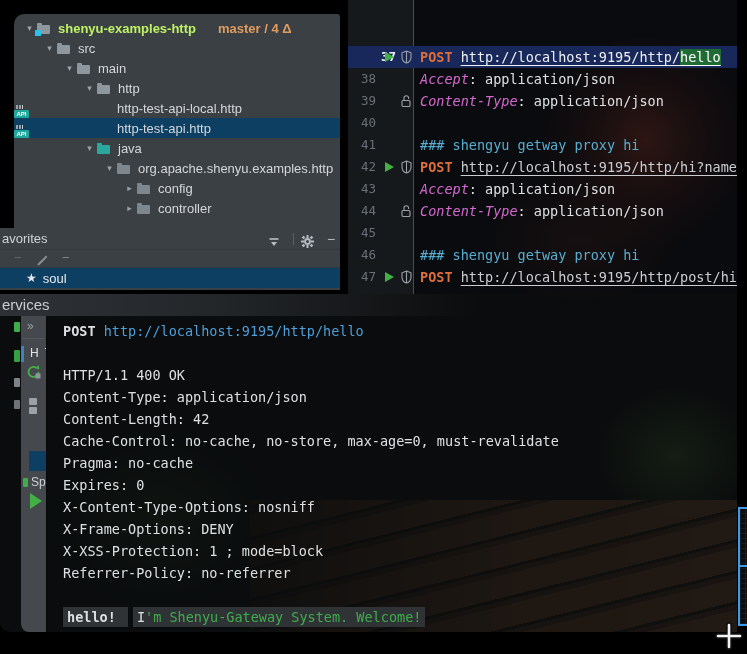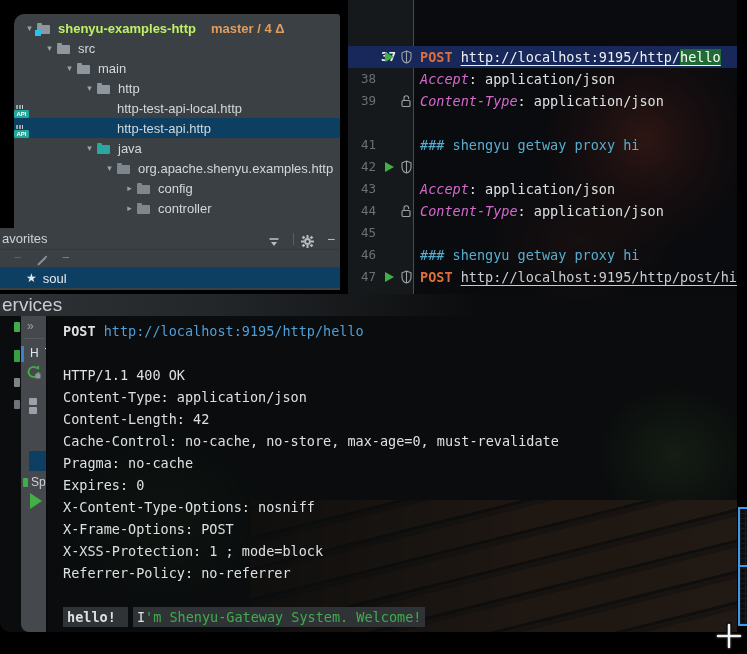--- a/index.html
+++ b/index.html
@@ -36,21 +36,21 @@
   .fold::before{content:"";position:absolute;top:-2px;left:0;width:5px;height:2px;background:inherit;border-radius:1px 1px 0 0;}
   .fold.teal{background:#2aa89f;}
   .fold.dim{background:#7f878e;}
   .fold.root::after{content:"";position:absolute;left:-2px;bottom:-2px;width:6px;height:6px;background:#27c3e8;}
   .api{position:absolute;left:0;bottom:0;width:15px;height:13px;}
   .api .apibars{position:absolute;top:0;left:2px;width:7px;height:4px;
     background:linear-gradient(90deg,#9aa1a7 0 2px,transparent 2px 3px,#9aa1a7 3px 5px,transparent 5px 6px,#c7ccd0 6px);}
   .api .apitag{position:absolute;left:0;bottom:0;width:15px;height:8px;background:#1fa99c;color:#fff;
     font-size:6px;font-weight:bold;line-height:8px;text-align:center;border-radius:1px;}
   .tlabel.b{font-weight:bold;color:#bef264;}
-  .badge{color:#e09b5f;margin-left:15px;font-weight:600;}
+  .badge{color:#e09b5f;margin-left:22px;font-weight:600;}
 
   
   .favorites{position:absolute;left:0;top:228px;width:340px;height:62px;background:#3b4045;}
   .fav-head{position:relative;height:22px;border-bottom:1px solid #34383c;color:#ced2d6;font-size:13px;line-height:22px;}
   .fav-title{position:absolute;left:2px;top:0;}
   .hico{position:absolute;top:4px;color:#b6bcc2;}
   .hdivider{position:absolute;left:293px;top:5px;width:1px;height:12px;background:#5a5f64;}
   .fav-toolbar{position:relative;height:18px;border-bottom:1px solid #34383c;}
   .tbico{position:absolute;top:3px;}
   .fav-item{position:relative;height:20px;background:#0d3f63;display:flex;align-items:center;color:#e8ebee;font-size:13px;}
@@ -72,21 +72,21 @@
   .cmt{color:#58aed0;}
   .kw{color:#dd6f3c;font-weight:bold;}
   .urlw{color:#eef1f3;text-decoration:underline;text-underline-offset:3px;}
   .url{color:#c9cdd1;text-decoration:underline;text-underline-offset:3px;}
   .selm{background:#1f6b33;color:#fff;text-decoration:underline;text-underline-offset:3px;}
   .hkey{color:#d468ce;font-style:italic;}
 
   
   .services{position:absolute;left:0;top:294px;width:737px;height:338px;
     background:rgba(14,16,18,.72);border-radius:0 0 0 10px;overflow:hidden;}
-  .svc-head{position:relative;height:22px;color:#c9cdd1;font-size:19px;line-height:22px;padding-left:2px;
+  .svc-head{position:relative;height:22px;color:#c9cdd1;font-size:15px;line-height:22px;padding-left:2px;
     background:linear-gradient(90deg,#2e3236,#232629 30%,rgba(20,22,24,0) 65%);}
   .svc-strip{position:absolute;left:21px;top:22px;bottom:0;width:25px;background:#45494d;
     border-radius:0 0 0 8px;overflow:hidden;}
   .ovf{position:absolute;top:3px;left:6px;color:#9ba1a6;font-size:12px;letter-spacing:-1px;}
   .strip-div{position:absolute;top:22px;left:2px;right:2px;height:1px;background:#55595d;}
   .tabbar{position:absolute;top:30px;left:0;width:3px;height:16px;background:#3e82c4;}
   .tabtxt{position:absolute;top:30px;left:9px;color:#e3e6e8;font-size:12px;letter-spacing:6px;width:40px;}
   .stopsq{position:absolute;left:8px;width:8px;height:7px;background:#9ba1a6;border-radius:1px;}
   .stripsel{position:absolute;top:135px;left:8px;right:0;height:20px;background:#0d3f63;}
   .runcfg{position:absolute;top:159px;left:10px;color:#ced2d6;font-size:12px;}
@@ -267,33 +267,37 @@
 
     <div class="erow" style="top:90px">
       <span class="lnum">39</span>
       <svg class="gicon" width="10" height="14" viewBox="0 0 10 14">
           <rect x="1" y="6.5" width="8" height="6" rx="1" fill="none" stroke="#9ba1a6" stroke-width="1.1"></rect>
           <path d="M3 6.5 V4 a2.3 2.3 0 0 1 4.6 0 V5" fill="none" stroke="#9ba1a6" stroke-width="1.1"></path>
         </svg>
       <span class="code"><span class="hkey">Content-Type</span><span>: application/json</span></span>
     </div>
 
+    <div class="erow" style="top:112px">
+      <span class="lnum">40</span>
+    </div>
 
     <div class="erow" style="top:134px">
       <span class="lnum">41</span>
       <span class="code"><span class="cmt">### shengyu getway proxy hi</span></span>
     </div>
 
     <div class="erow" style="top:156px">
       <span class="lnum">42</span>
       <span class="play"></span>
       <svg class="gicon" width="11" height="14" viewBox="0 0 11 14">
           <path d="M5.5 1 L10 2.8 V7 C10 10.2 8.2 12.3 5.5 13 C2.8 12.3 1 10.2 1 7 V2.8 Z" fill="none" stroke="#9ba1a6" stroke-width="1.1"></path>
           <line x1="5.5" y1="1" x2="5.5" y2="13" stroke="#9ba1a6" stroke-width="1.1"></line>
         </svg>
+      <span class="code"><span class="kw">POST </span><span class="url">http://localhost:9195/http/hi?name</span></span>
     </div>
 
     <div class="erow" style="top:178px">
       <span class="lnum">43</span>
       <span class="code"><span class="hkey">Accept</span><span>: application/json</span></span>
     </div>
 
     <div class="erow" style="top:200px">
       <span class="lnum">44</span>
       <svg class="gicon" width="10" height="14" viewBox="0 0 10 14">
@@ -357,21 +361,21 @@
       <div class="clines">
         <div class="cline"><span class="cmeth">POST </span><a class="clink">http://localhost:9195/http/hello</a></div>
         <div class="cline"></div>
         <div class="cline">HTTP/1.1 400 OK</div>
         <div class="cline">Content-Type: application/json</div>
         <div class="cline">Content-Length: 42</div>
         <div class="cline">Cache-Control: no-cache, no-store, max-age=0, must-revalidate</div>
         <div class="cline">Pragma: no-cache</div>
         <div class="cline">Expires: 0</div>
         <div class="cline">X-Content-Type-Options: nosniff</div>
-        <div class="cline">X-Frame-Options: POST</div>
+        <div class="cline">X-Frame-Options: DENY</div>
         <div class="cline">X-XSS-Protection: 1 ; mode=block</div>
         <div class="cline">Referrer-Policy: no-referrer</div>
         <div class="cline"></div>
         <div class="cline"><span class="box first">hello! </span><span class="box"><span>I</span><span class="grn">'m Shenyu-Gateway System. Welcome!</span></span></div>
       </div>
     </div>
   </div>
 
   <div class="rstrip"></div>
   <div class="loupe"></div>

